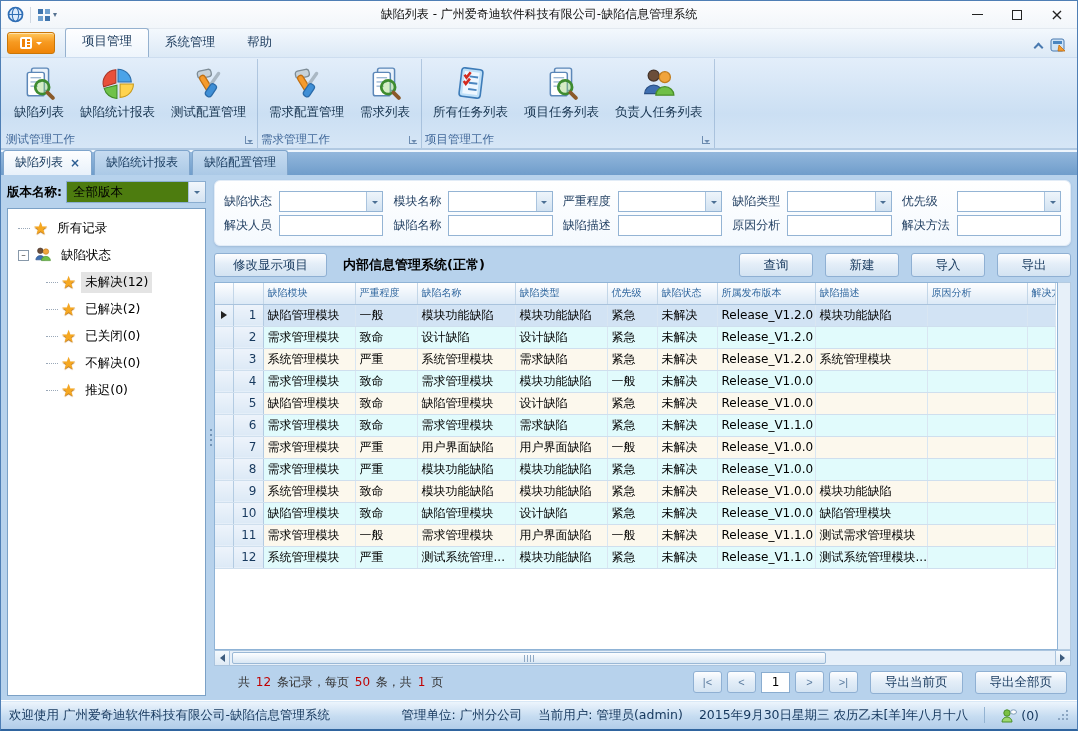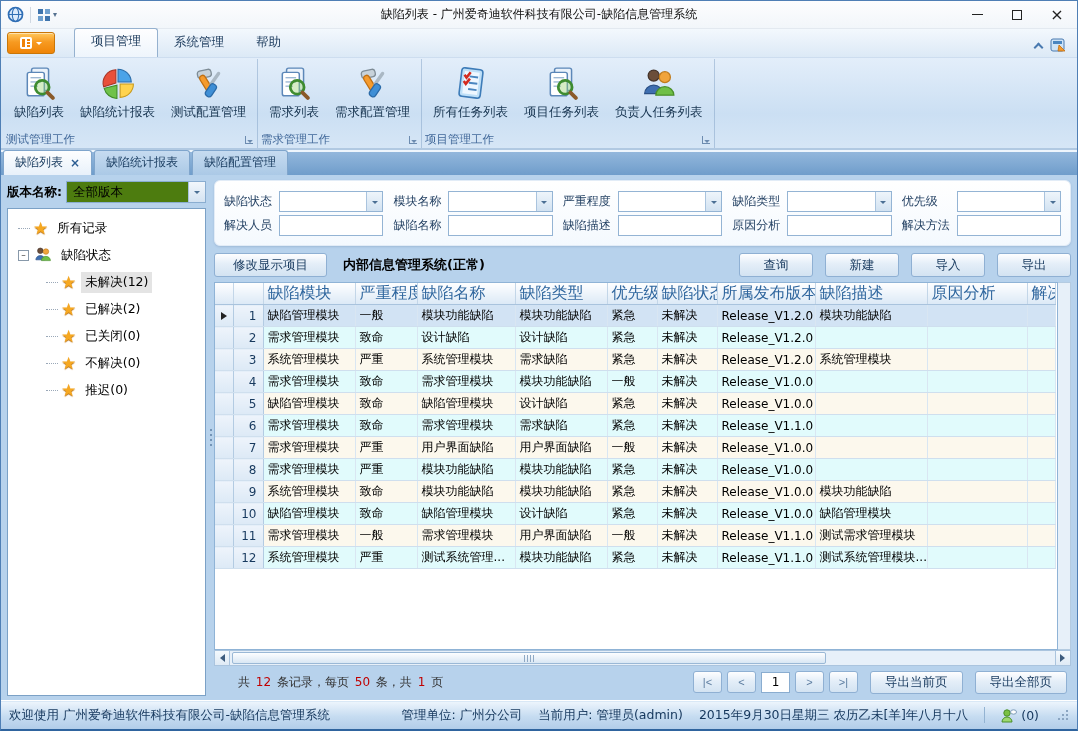--- a/index.html
+++ b/index.html
@@ -27,21 +27,20 @@
   }
   .win-controls { margin-left:auto; display:flex; height:100%; }
   .win-btn { width:40px; height:100%; display:flex; align-items:center; justify-content:center; color:#222; font-size:13px; }
   .glyph-min { width:11px; height:1px; background:#222; display:inline-block; }
   .glyph-max { width:10px; height:10px; border:1px solid #222; display:inline-block; }
   
   .ribbon-tabs {
     height:29px; flex:0 0 29px; background:linear-gradient(#f3f8fd,#dce9f6);
     display:flex; align-items:flex-end; padding:0 4px; position:relative;
     border-bottom:1px solid #cdddef;
-    gap:9px;
   }
   .app-button {
     width:48px; height:22px; margin:0 10px 3px 2px; border-radius:3px;
     background:linear-gradient(#ffc85e,#f79a21 45%,#ef8407);
     border:1px solid #c97608; display:flex; align-items:center; justify-content:center; gap:4px;
     box-shadow:inset 0 1px 0 rgba(255,255,255,.5);
   }
   .app-glyph { width:12px; height:12px; background:#fff; border-radius:2px; position:relative; }
   .app-glyph::before { content:""; position:absolute; left:2px; top:2px; width:3px; height:8px; background:#f08307; }
   .app-glyph::after { content:""; position:absolute; left:7px; top:2px; width:3px; height:2px; box-shadow:0 3px 0 #f08307,0 6px 0 #f08307; background:#f08307; }
@@ -130,21 +129,21 @@
   .project-label { font-weight:bold; font-size:13px; margin-left:4px; }
   .action-spacer { flex:1; }
   
   .grid-zone { flex:1; display:flex; flex-direction:column; min-height:0; }
   .grid-main { flex:1; display:flex; min-height:0; }
   .table-panel { flex:1; background:#fff; border:1px solid #8fb3d6; overflow:hidden; }
   table { border-collapse:collapse; table-layout:fixed; width:840px; }
   th {
     height:21px; background:linear-gradient(#fefeff,#dce9f6); border-right:1px solid #c3d6e8;
     border-bottom:1px solid #a9c3dd; color:#2f669e; font-weight:normal; text-align:left;
-    padding:0 4px; font-size:16px; white-space:nowrap; overflow:hidden;
+    padding:0 4px; font-size:10px; white-space:nowrap; overflow:hidden;
   }
   td { height:22px; padding:0 4px; border-right:1px solid #d9e6f2; border-bottom:1px solid #cfdfee; white-space:nowrap; overflow:hidden; font-size:12px; }
   td.sel, td.num { background:linear-gradient(#eef4fb,#dce9f6); border-right:1px solid #b3cbe2; }
   td.num { text-align:right; padding-right:6px; color:#17395e; }
   tr.cyan td.data { background:#e1fbfc; }
   tr.cream td.data { background:#fcf8ed; }
   tr.selrow td.data { background:#d2e3f4; }
   td.status { background-image:linear-gradient(90deg,#fff200 0%,rgba(255,242,0,.55) 55%,rgba(255,242,0,0) 100%); }
   .row-arrow { width:0; height:0; border:4px solid transparent; border-left:6px solid #222; display:inline-block; margin-left:2px; }
   .vscroll { width:13px; flex:0 0 13px; background:#e7f0f9; border:1px solid #b4cbe1; border-left:none; }
@@ -286,41 +285,41 @@
         <div class="rgroup-label">
           <span>测试管理工作</span>
           <span class="launcher"></span>
         </div>
       </div>
       <div class="rgroup">
         <div class="rbtns">
           <div class="rbtn">
             <span class="ricon">
               <svg viewBox="0 0 32 32">
+                <rect x="5" y="4" width="13" height="7" rx="2.5" fill="#c7d2da" stroke="#7e8c96" stroke-width="1.2" transform="rotate(-12 11 7)"></rect>
+                <rect x="10" y="8" width="5.5" height="17" rx="2.5" fill="#f59b2d" stroke="#c06f12" stroke-width="1.2" transform="rotate(-32 13 16)"></rect>
+                <line x1="25" y1="7" x2="18" y2="17" stroke="#aab8c4" stroke-width="3.2" stroke-linecap="round"></line>
+                <rect x="14.5" y="16.5" width="6.5" height="13" rx="3" fill="#3f8fd6" stroke="#2a6aa8" stroke-width="1.2" transform="rotate(34 18 23)"></rect>
+              </svg>
+            </span>
+            <span class="rlabel">需求配置管理</span>
+          </div>
+          <div class="rbtn">
+            <span class="ricon">
+              <svg viewBox="0 0 32 32">
                 <rect x="9" y="2" width="16" height="21" rx="2" fill="#eaf2fb" stroke="#5c87b8" stroke-width="1.4"></rect>
                 <rect x="5" y="6" width="16" height="22" rx="2" fill="#ffffff" stroke="#5c87b8" stroke-width="1.4"></rect>
                 <line x1="8" y1="11" x2="18" y2="11" stroke="#9db8d4" stroke-width="1.3"></line>
                 <line x1="8" y1="15" x2="18" y2="15" stroke="#9db8d4" stroke-width="1.3"></line>
                 <line x1="8" y1="19" x2="15" y2="19" stroke="#9db8d4" stroke-width="1.3"></line>
                 <circle cx="19" cy="20" r="6.5" fill="rgba(150,210,110,.4)" stroke="#3e8c2f" stroke-width="2.6"></circle>
                 <line x1="24" y1="25" x2="29" y2="30" stroke="#8a5a2a" stroke-width="3.6" stroke-linecap="round"></line>
               </svg>
             </span>
             <span class="rlabel">需求列表</span>
-          </div>
-          <div class="rbtn">
-            <span class="ricon">
-              <svg viewBox="0 0 32 32">
-                <rect x="5" y="4" width="13" height="7" rx="2.5" fill="#c7d2da" stroke="#7e8c96" stroke-width="1.2" transform="rotate(-12 11 7)"></rect>
-                <rect x="10" y="8" width="5.5" height="17" rx="2.5" fill="#f59b2d" stroke="#c06f12" stroke-width="1.2" transform="rotate(-32 13 16)"></rect>
-                <line x1="25" y1="7" x2="18" y2="17" stroke="#aab8c4" stroke-width="3.2" stroke-linecap="round"></line>
-                <rect x="14.5" y="16.5" width="6.5" height="13" rx="3" fill="#3f8fd6" stroke="#2a6aa8" stroke-width="1.2" transform="rotate(34 18 23)"></rect>
-              </svg>
-            </span>
-            <span class="rlabel">需求配置管理</span>
           </div>
         </div>
         <div class="rgroup-label">
           <span>需求管理工作</span>
           <span class="launcher"></span>
         </div>
       </div>
       <div class="rgroup">
         <div class="rbtns">
           <div class="rbtn">

